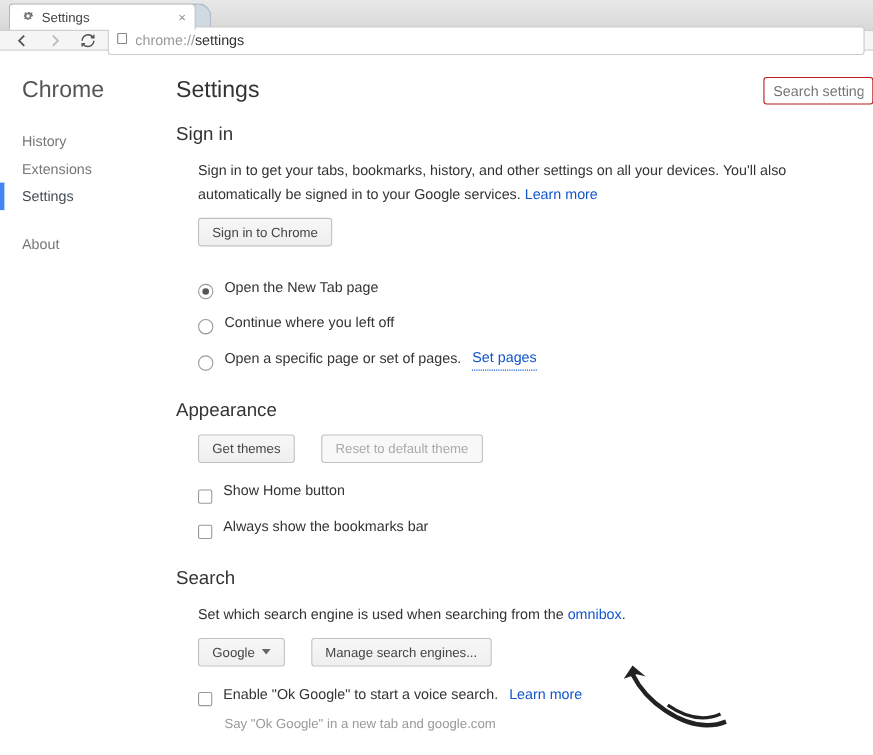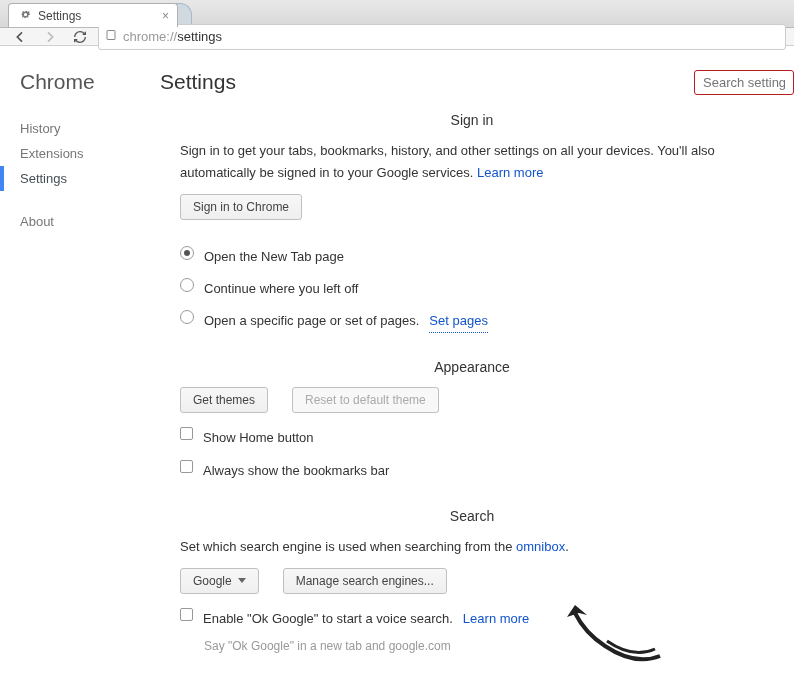--- a/index.html
+++ b/index.html
@@ -29,30 +29,30 @@
     .sidebar-title { font-size: 21px; color: #555; margin-bottom: 22px; font-weight: normal; }
     .sidebar-item { font-size: 13px; color: #777; padding: 5px 0; cursor: pointer; }
     .sidebar-item.active { color: #464e56; font-weight: 500; border-left: 4px solid #4285f4; margin-left: -20px; padding-left: 16px; }
     .sidebar-gap { height: 18px; }
     
     .content { flex: 1; padding: 24px 10px 10px 10px; position: relative; }
     .page-title { font-size: 21px; color: #333; margin-bottom: 18px; font-weight: normal; display: inline-block; }
     .search-box { position: absolute; right: 0; top: 24px; width: 100px; border: 1px solid #b91c1c; border-radius: 3px; padding: 4px 8px; font-size: 13px; color: #999; }
     
     .section { margin-bottom: 26px; }
-    .section-title { font-size: 14px; color: #333; margin-bottom: 12px; text-align: center; }
+    .section-title { font-size: 17px; color: #333; margin-bottom: 12px; }
     .section-body { padding-left: 20px; font-size: 13px; color: #333; line-height: 1.7; }
     .link { color: #1155cc; text-decoration: none; cursor: pointer; }
     .link.dotted { border-bottom: 1px dotted #1155cc; }
     .btn { background: linear-gradient(#f7f7f7, #efefef); border: 1px solid #c0c0c0; border-radius: 3px; padding: 5px 12px; font-size: 12px; color: #444; cursor: pointer; }
     .btn.disabled { color: #aaa; background: #f8f8f8; cursor: default; }
     .dropdown-btn { display: inline-flex; align-items: center; gap: 6px; }
     .dropdown-btn::after { content: ""; border-left: 4px solid transparent; border-right: 4px solid transparent; border-top: 5px solid #666; }
     
-    .radio-row, .check-row { display: flex; align-items: flex-start; gap: 10px; margin-bottom: 10px; }
+    .radio-row, .check-row { display: flex; align-items: flex-end; gap: 10px; margin-bottom: 10px; }
     .radio { width: 14px; height: 14px; border: 1px solid #999; border-radius: 50%; display: inline-flex; align-items: center; justify-content: center; }
     .radio.checked::after { content: ""; width: 6px; height: 6px; background: #555; border-radius: 50%; }
     .checkbox { width: 13px; height: 13px; border: 1px solid #999; border-radius: 2px; }
     .hint { color: #999; font-size: 12px; margin-left: 24px; margin-top: -4px; }
     .btn-row { display: flex; gap: 24px; margin-bottom: 14px; }
     
     
     .arrow-anno { position: absolute; left: 415px; top: 555px; z-index: 50; pointer-events: none; }
   </style>
 </head>

